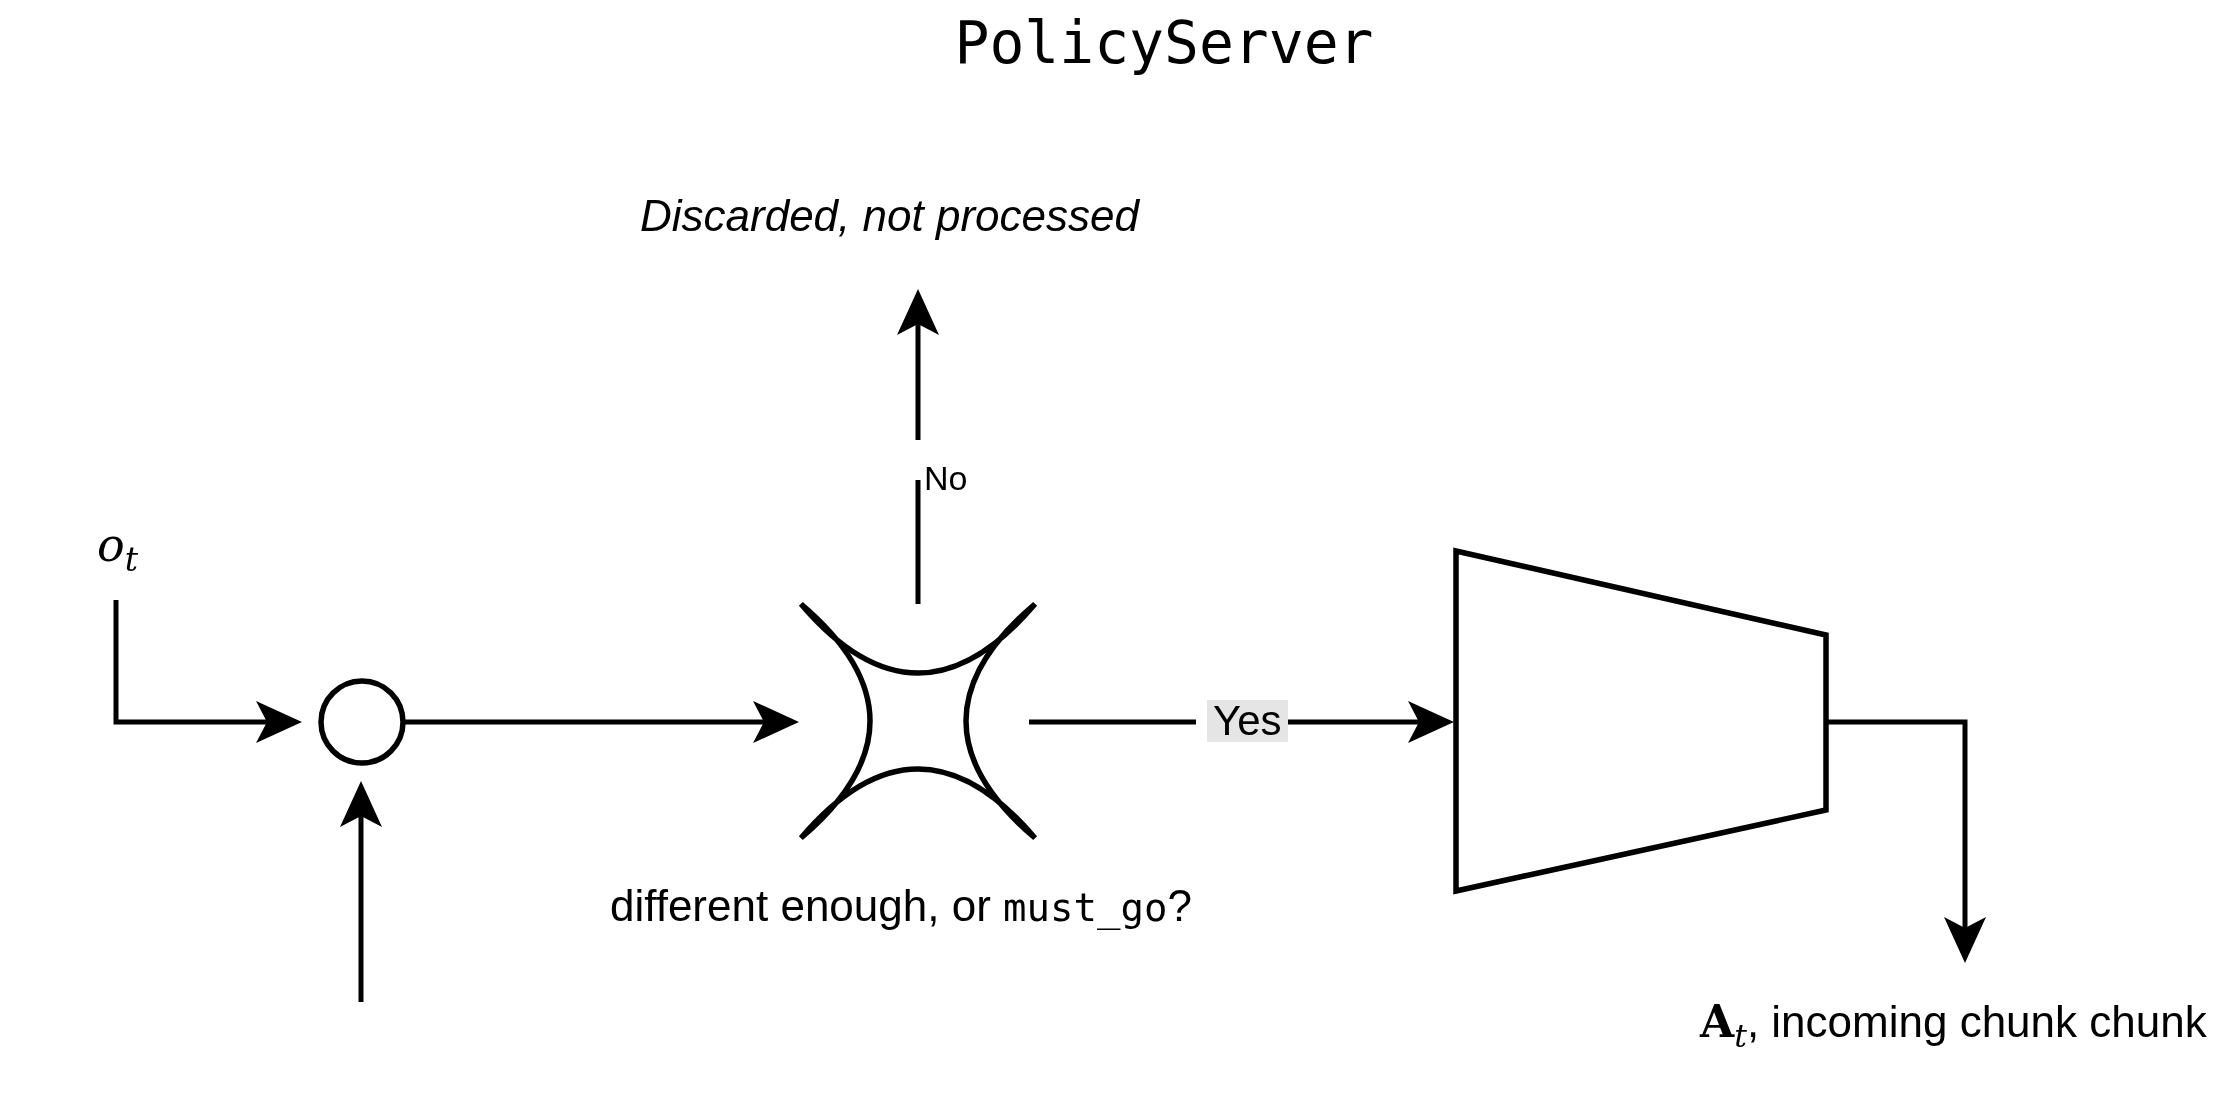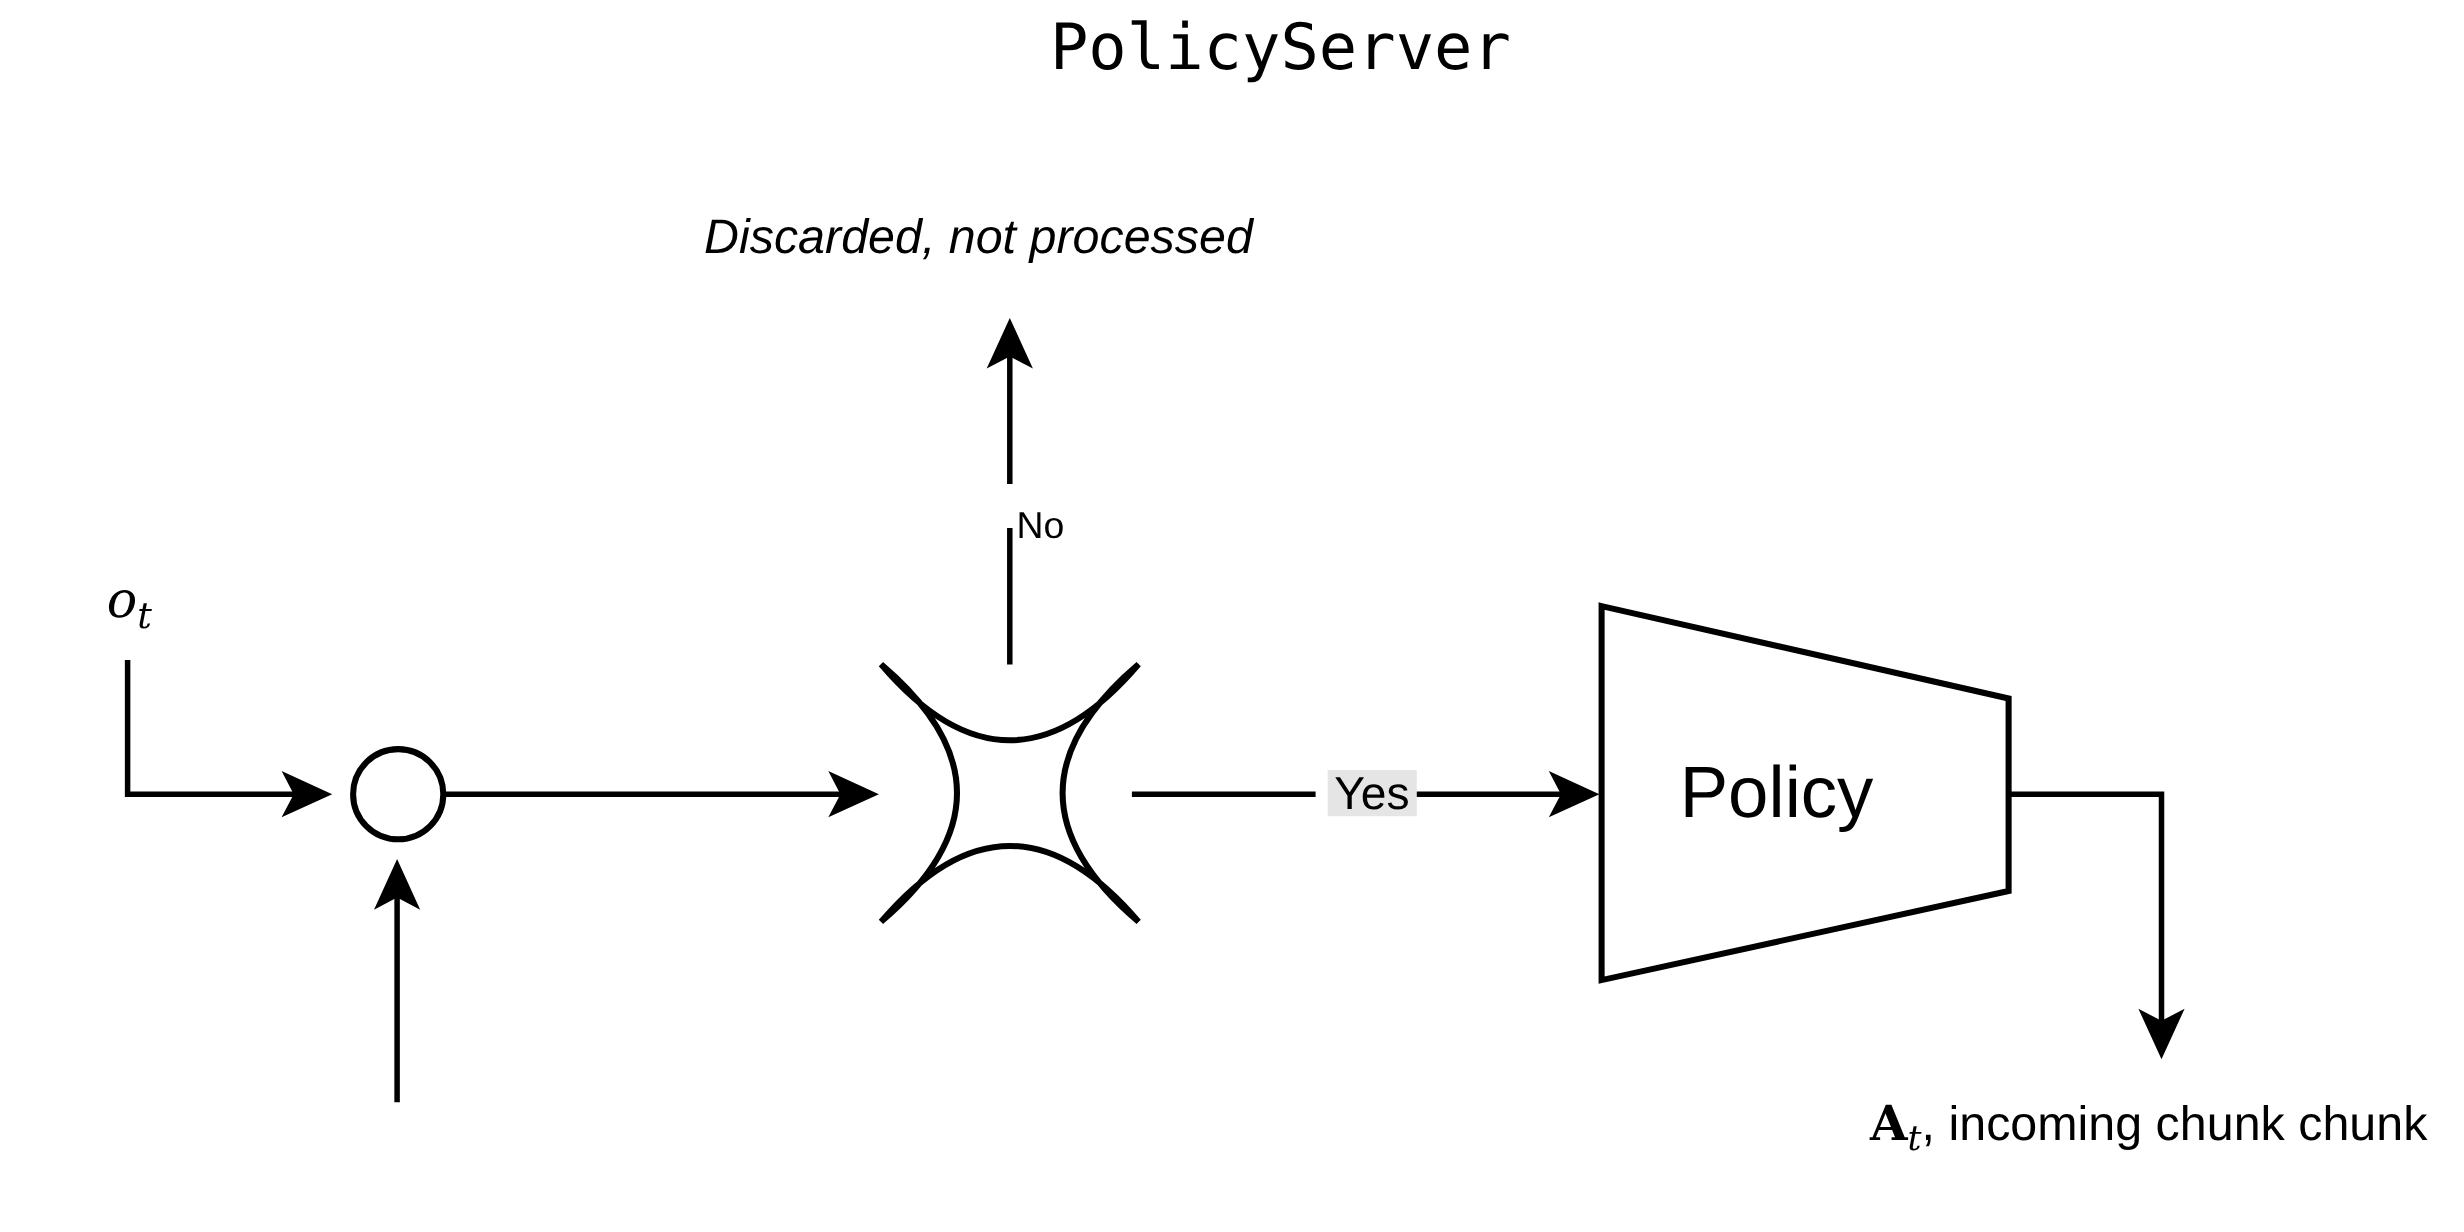--- a/index.html
+++ b/index.html
@@ -159,21 +159,21 @@
   </svg>
 
   <div class="txt title">PolicyServer</div>
 
   <div class="txt label-discarded">Discarded, not processed</div>
 
   <div class="txt label-no">No</div>
 
   <div class="txt label-yes">Yes</div>
 
+  <div class="txt label-question"><span>different enough, or </span><span class="mono">must_go</span><span>?</span></div>
 
-  <div class="txt label-policy">Policy</div>
 
   <div class="txt label-ot"><span>o</span><sub>t</sub></div>
 
 
   <div class="txt label-chunk"><span class="bf"><span>A</span><sub>t</sub></span><span>, incoming chunk chunk</span></div>
 
 </div>
 
 </body></html>

